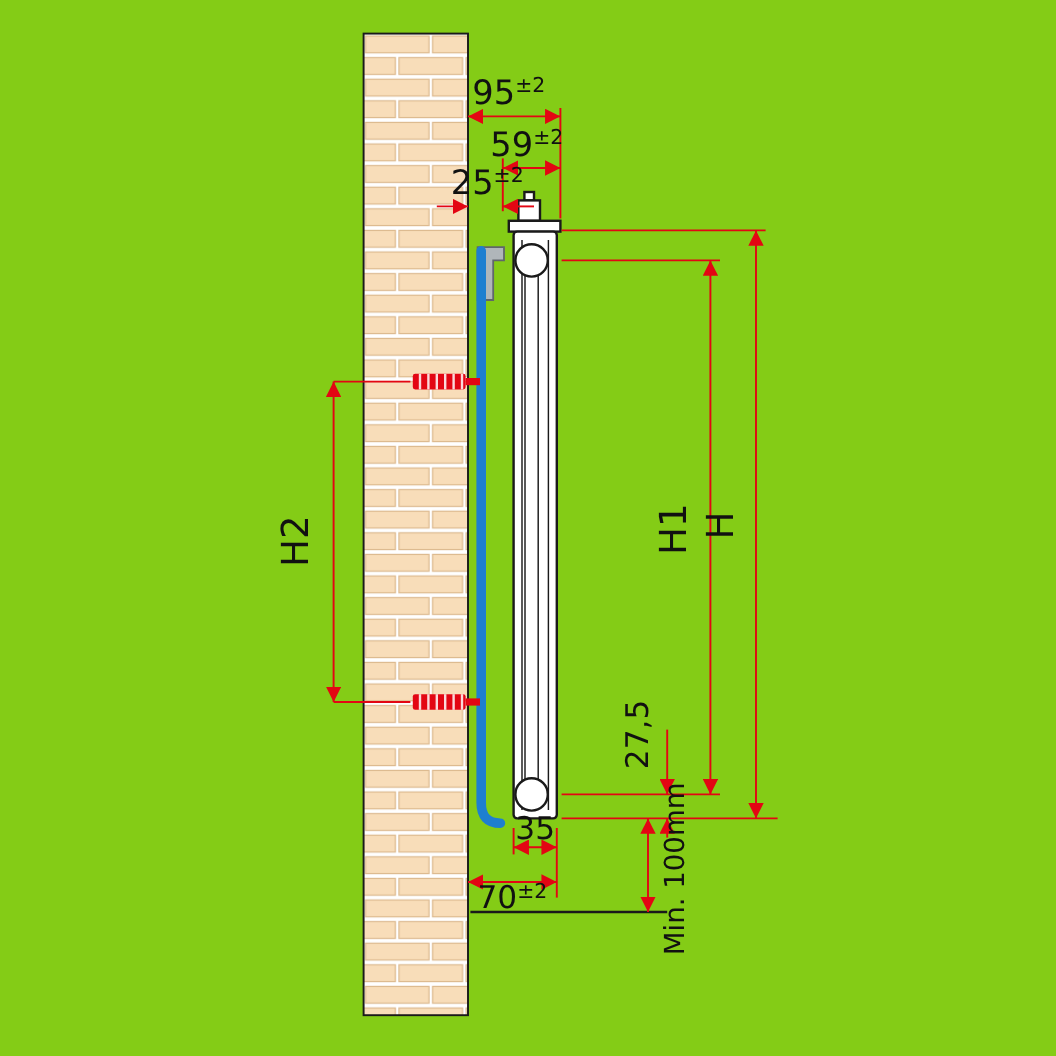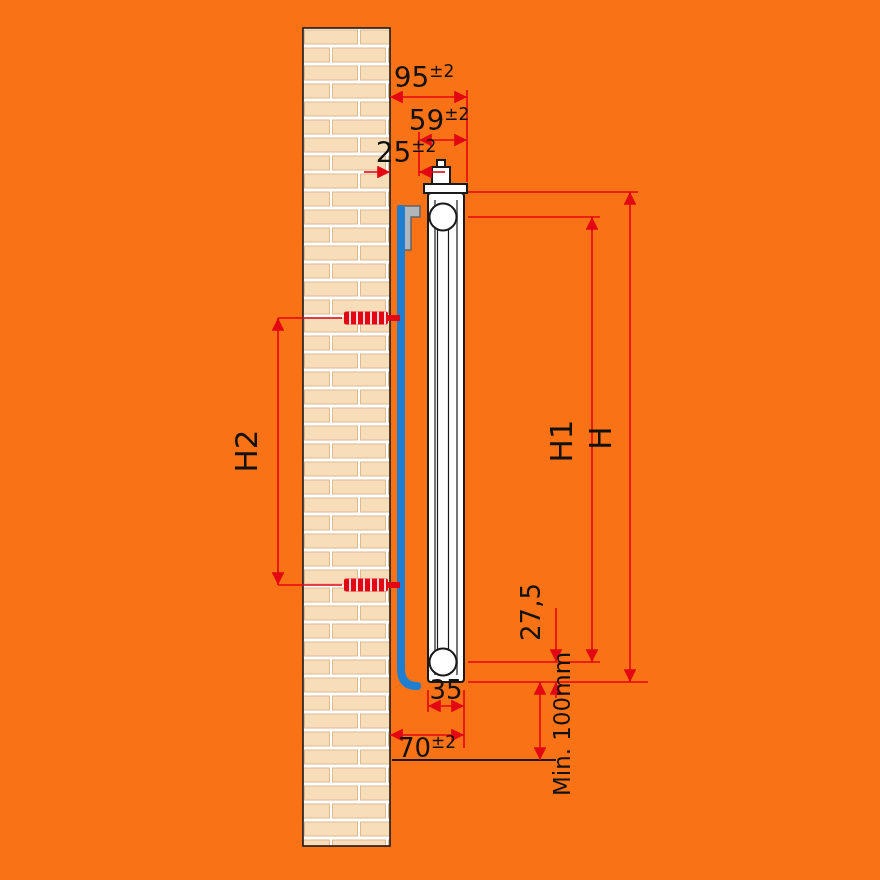--- a/index.html
+++ b/index.html
@@ -9,21 +9,21 @@
     --bracket-blue:#1e7fd0;
     --brick-fill:#f8ddb9;
     --brick-line:#dcb98e;
     --mortar:#ffffff;
     --line-dark:#1a1a1a;
     --metal-gray:#b0b6ba;
     --metal-gray-outline:#60666b;
     --text:#111111;
   }
   html,body{margin:0;padding:0;background:#ffffff;}
-  .stage{width:880px;height:880px;background:#f97316;position:relative;overflow:hidden;}
+  .stage{width:880px;height:880px;background:#84cc16;position:relative;overflow:hidden;}
   svg{display:block;}
   text{font-family:"DejaVu Sans","Liberation Sans",sans-serif;fill:var(--text,#111);}
   .label{font-size:28px;}
   .label-sup{font-size:17px;}
   .big{font-size:31px;}
   .mid{font-size:26px;}
   .min-label{font-size:23px;}
   .dim-line{stroke:var(--dim-red,#e30613);stroke-width:1.6;fill:none;}
   .dim-fill{fill:var(--dim-red,#e30613);}
   .outline2{stroke:var(--line-dark,#1a1a1a);stroke-width:2;fill:#ffffff;}

